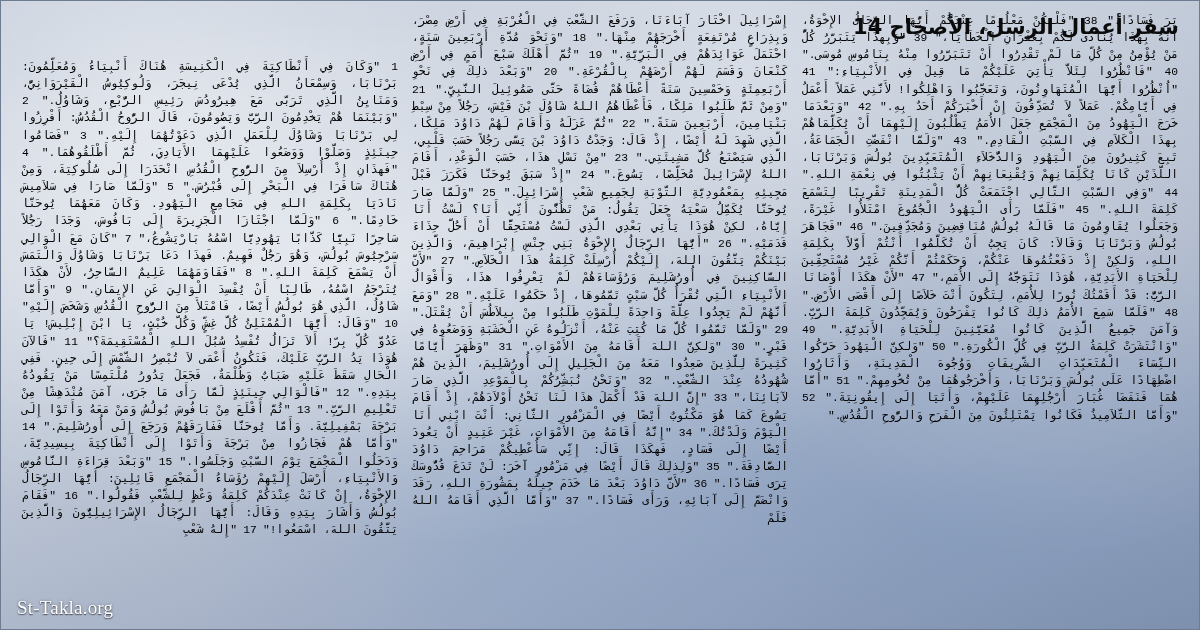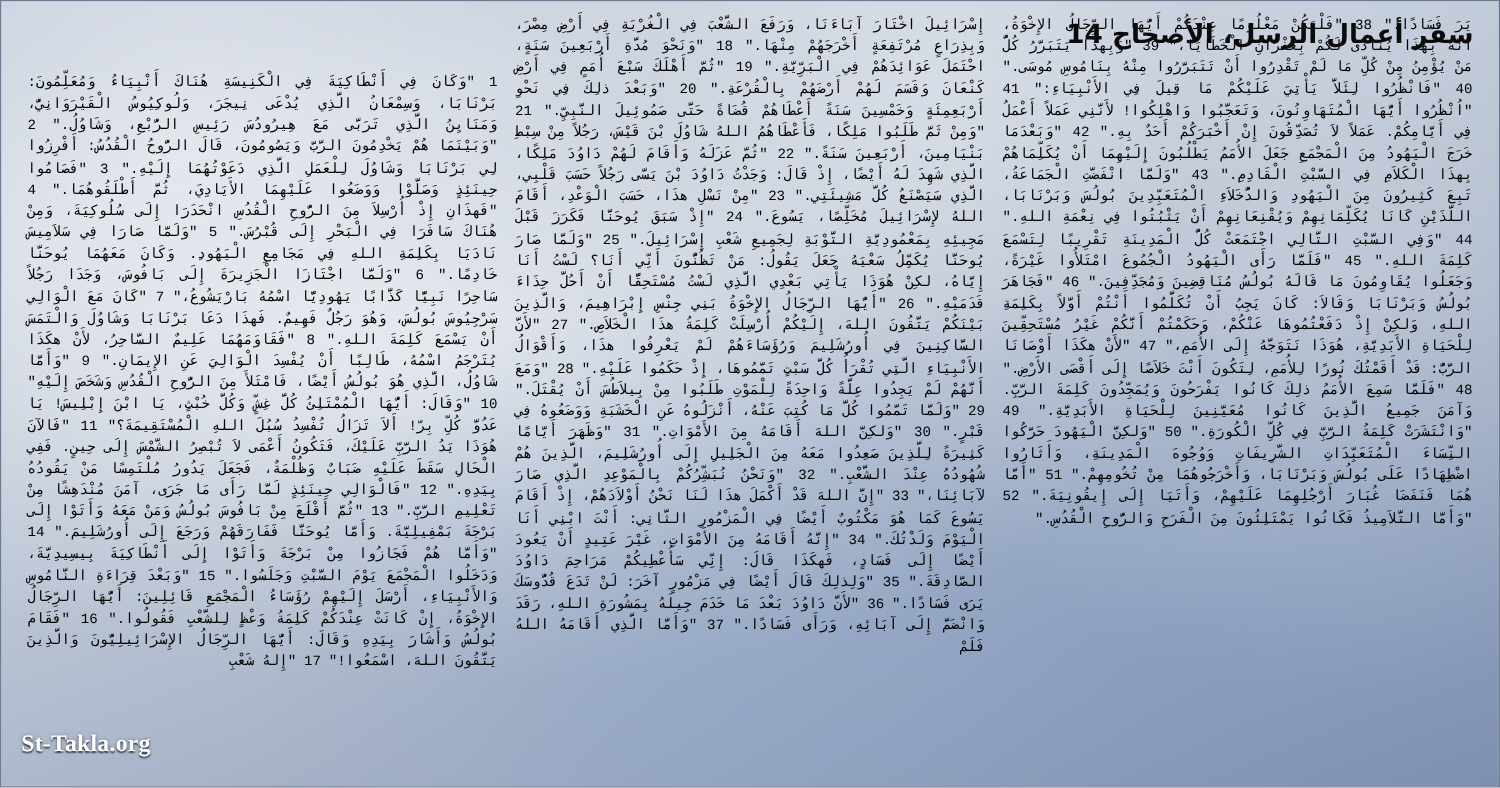--- a/index.html
+++ b/index.html
@@ -74,25 +74,25 @@
   }
   .col.c3 {
     padding-top: 48px;
   }
   .col.c1, .col.c2 {
     padding-top: 2px;
   }
   .watermark {
     position: absolute;
     left: 16px;
-    bottom: 22px;
+    bottom: 10px;
     z-index: 5;
     font-family: "Liberation Serif", serif;
     font-size: 19px;
-    font-weight: bold;
+    font-weight: normal;
     color: #ffffff;
     text-shadow: 0 1px 1px rgba(0,0,0,0.55), 0 0 3px rgba(0,0,0,0.35);
     letter-spacing: 0.2px;
   }
 </style>
 </head>
 <body>
 
 <div class="page">
 

